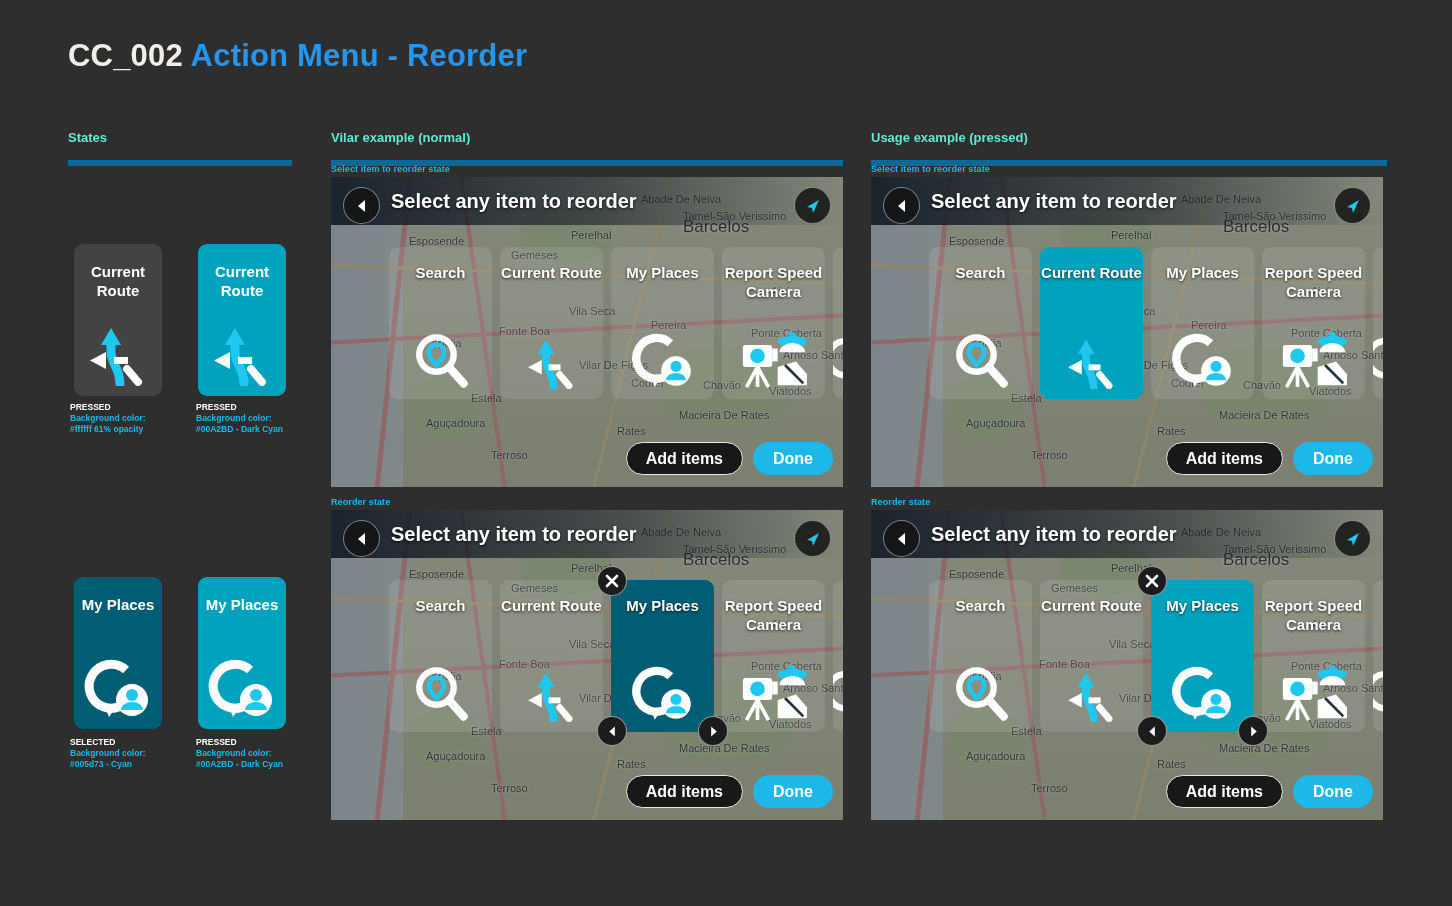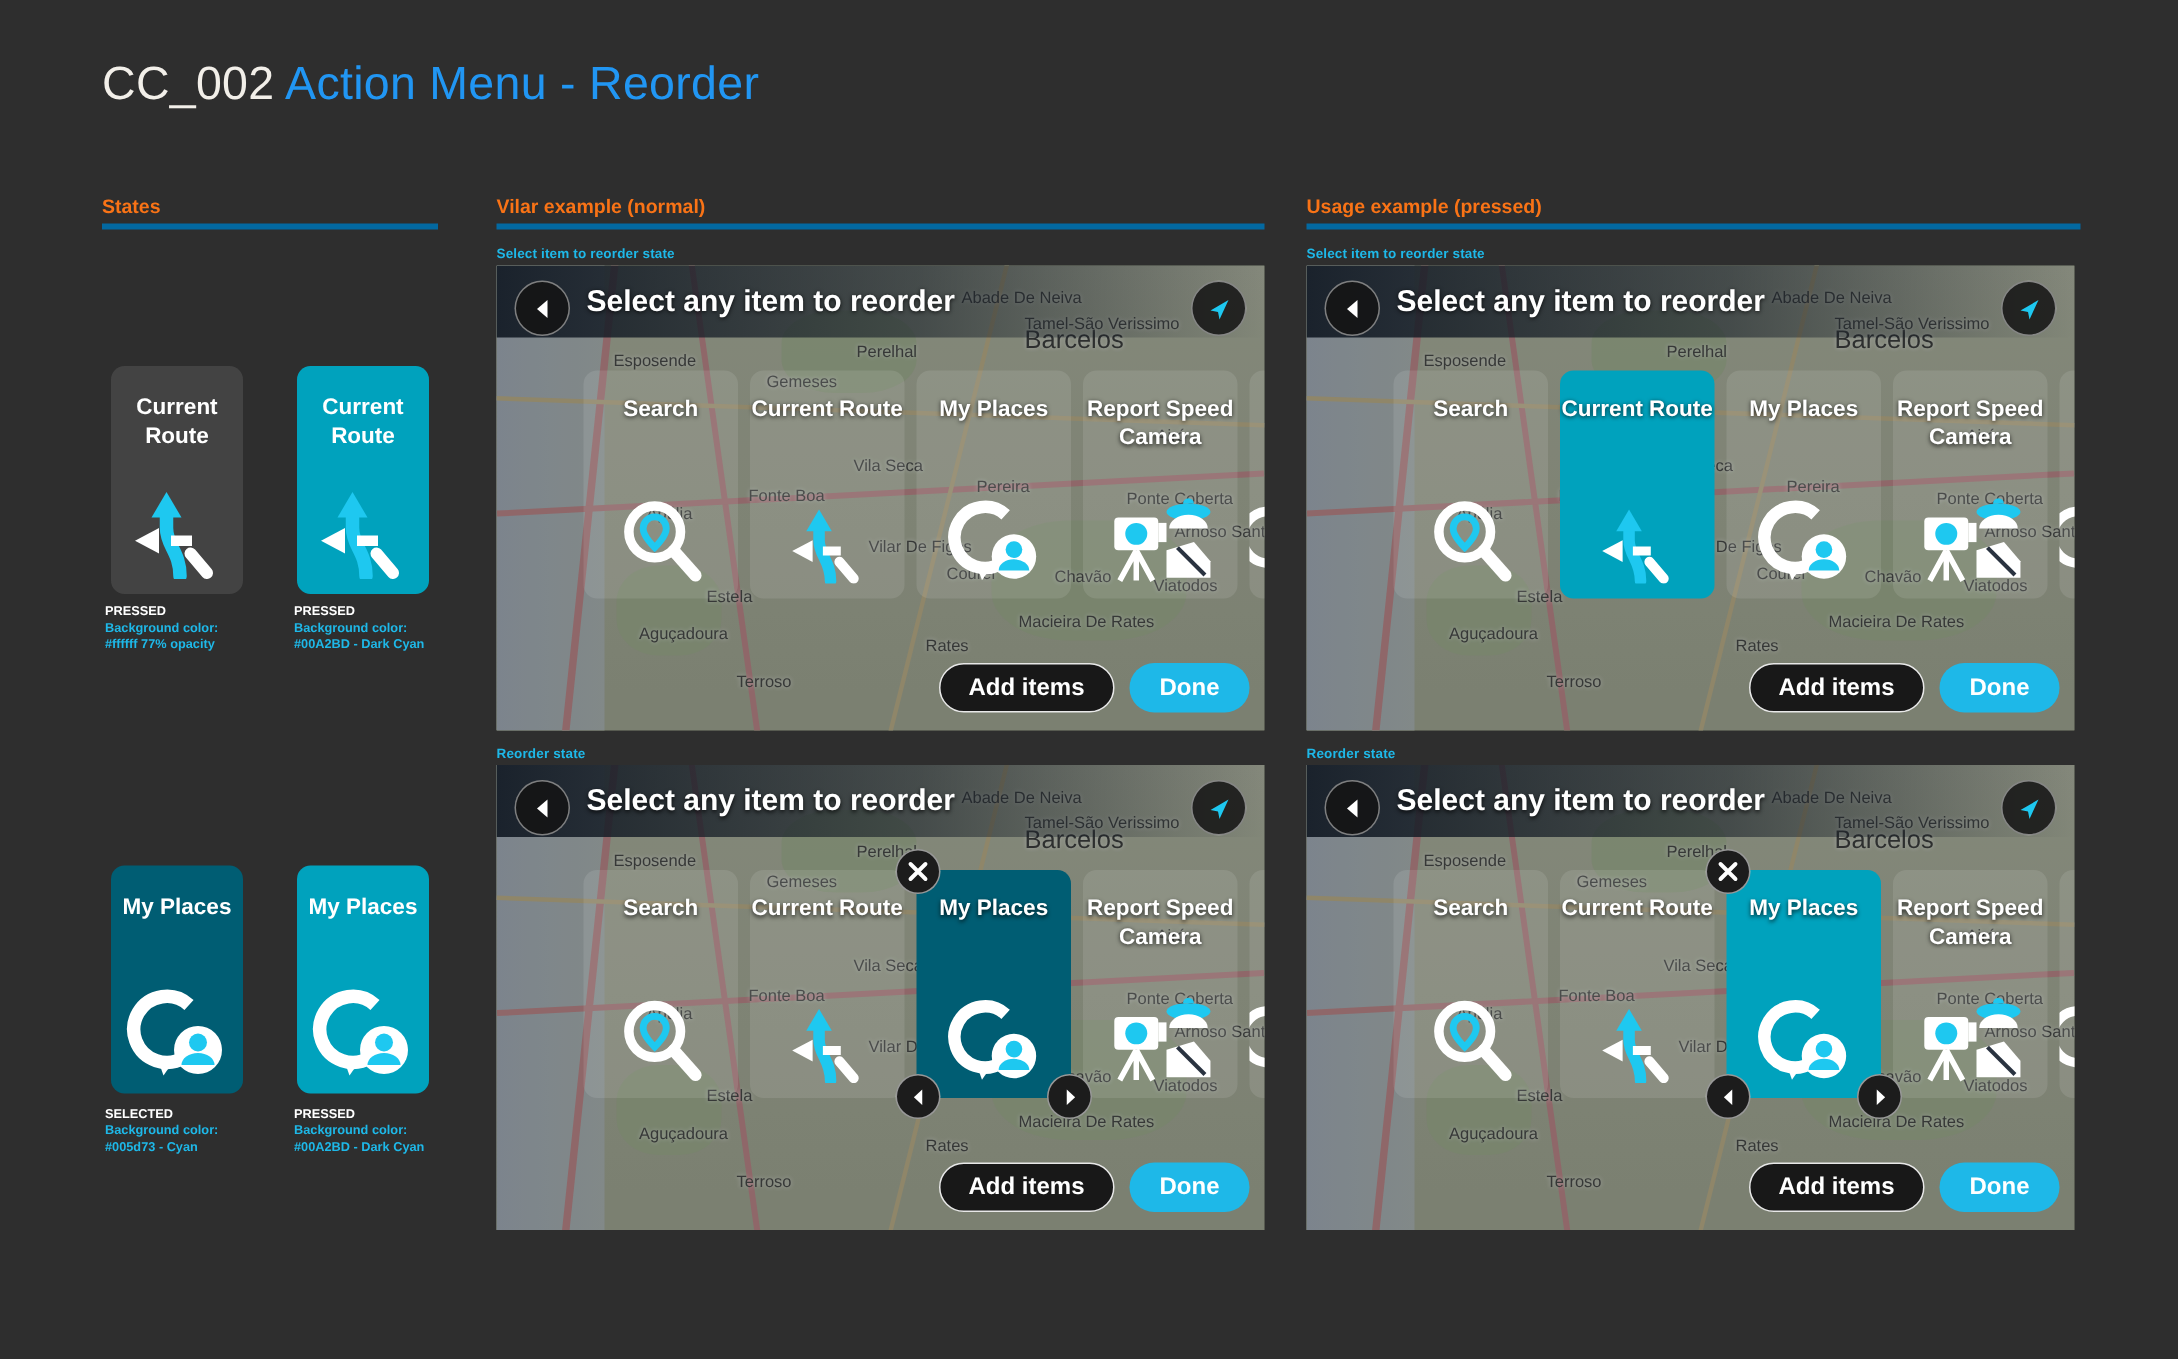--- a/index.html
+++ b/index.html
@@ -6,26 +6,26 @@
   body {
     width:1452px; height:906px;
     background:#2e2e2e;
     font-family:"Liberation Sans", sans-serif;
     color:#ffffff;
     overflow:hidden;
     position:relative;
   }
 
   
-  #page-title { position:absolute; left:68px; top:38px; font-size:31px; font-weight:400; letter-spacing:.2px; white-space:nowrap; }
+  #page-title { position:absolute; left:68px; top:38px; font-size:31px; font-weight:700; letter-spacing:.2px; white-space:nowrap; }
   #page-title .code { color:#f2efe9; }
   #page-title .name { color:#2196f3; }
 
   
-  .section-head { position:absolute; font-size:13px; font-weight:bold; color:#f97316; padding-bottom:4px; border-bottom:4px solid #0369a1; }
+  .section-head { position:absolute; font-size:13px; font-weight:bold; color:#5eead4; padding-bottom:15px; border-bottom:6px solid #0369a1; }
   #states-head { left:68px; top:130px; width:224px; }
   #normal-head { left:331px; top:130px; width:512px; }
   #pressed-head { left:871px; top:130px; width:516px; }
 
   .sub-label { position:absolute; font-size:9px; font-weight:bold; color:#1eb8e8; letter-spacing:.1px; }
 
   
   .swatch-tile {
     position:absolute; width:88px; height:152px; border-radius:9px;
     display:flex; flex-direction:column; align-items:center; padding-top:18px;
@@ -116,21 +116,21 @@
       <path d="M27 4 L37 21 L17 21 Z" fill="#1ec8f0"></path>
       <path d="M43 45 L54 58" stroke="#ffffff" stroke-width="8" stroke-linecap="round" fill="none"></path>
       <path d="M30 40 L44 40 L44 33 L30 33 Z" fill="#ffffff"></path>
       <path d="M6 36.5 L22 28 L22 45 Z" fill="#ffffff"></path>
     </svg>
   </div>
 </div>
 <div class="state-caption" style="left:70px; top:402px;">
   <div class="st">PRESSED</div>
   <div class="cl">Background color:</div>
-  <div class="cl">#ffffff 77% opacity</div>
+  <div class="cl">#ffffff 61% opacity</div>
 </div>
 
 <div class="swatch-tile" id="sw1" style="left:198px; top:244px; background:#00A2BD;">
   <div class="tile-label">Current Route</div>
   <div class="tile-icon">
     <svg width="68" height="62" viewBox="0 0 68 62">
       <path d="M36 60 C36 44 27 40 27 28 L27 16" stroke="#1ec8f0" stroke-width="9" fill="none" stroke-linecap="round"></path>
       <path d="M27 4 L37 21 L17 21 Z" fill="#1ec8f0"></path>
       <path d="M43 45 L54 58" stroke="#ffffff" stroke-width="8" stroke-linecap="round" fill="none"></path>
       <path d="M30 40 L44 40 L44 33 L30 33 Z" fill="#ffffff"></path>

